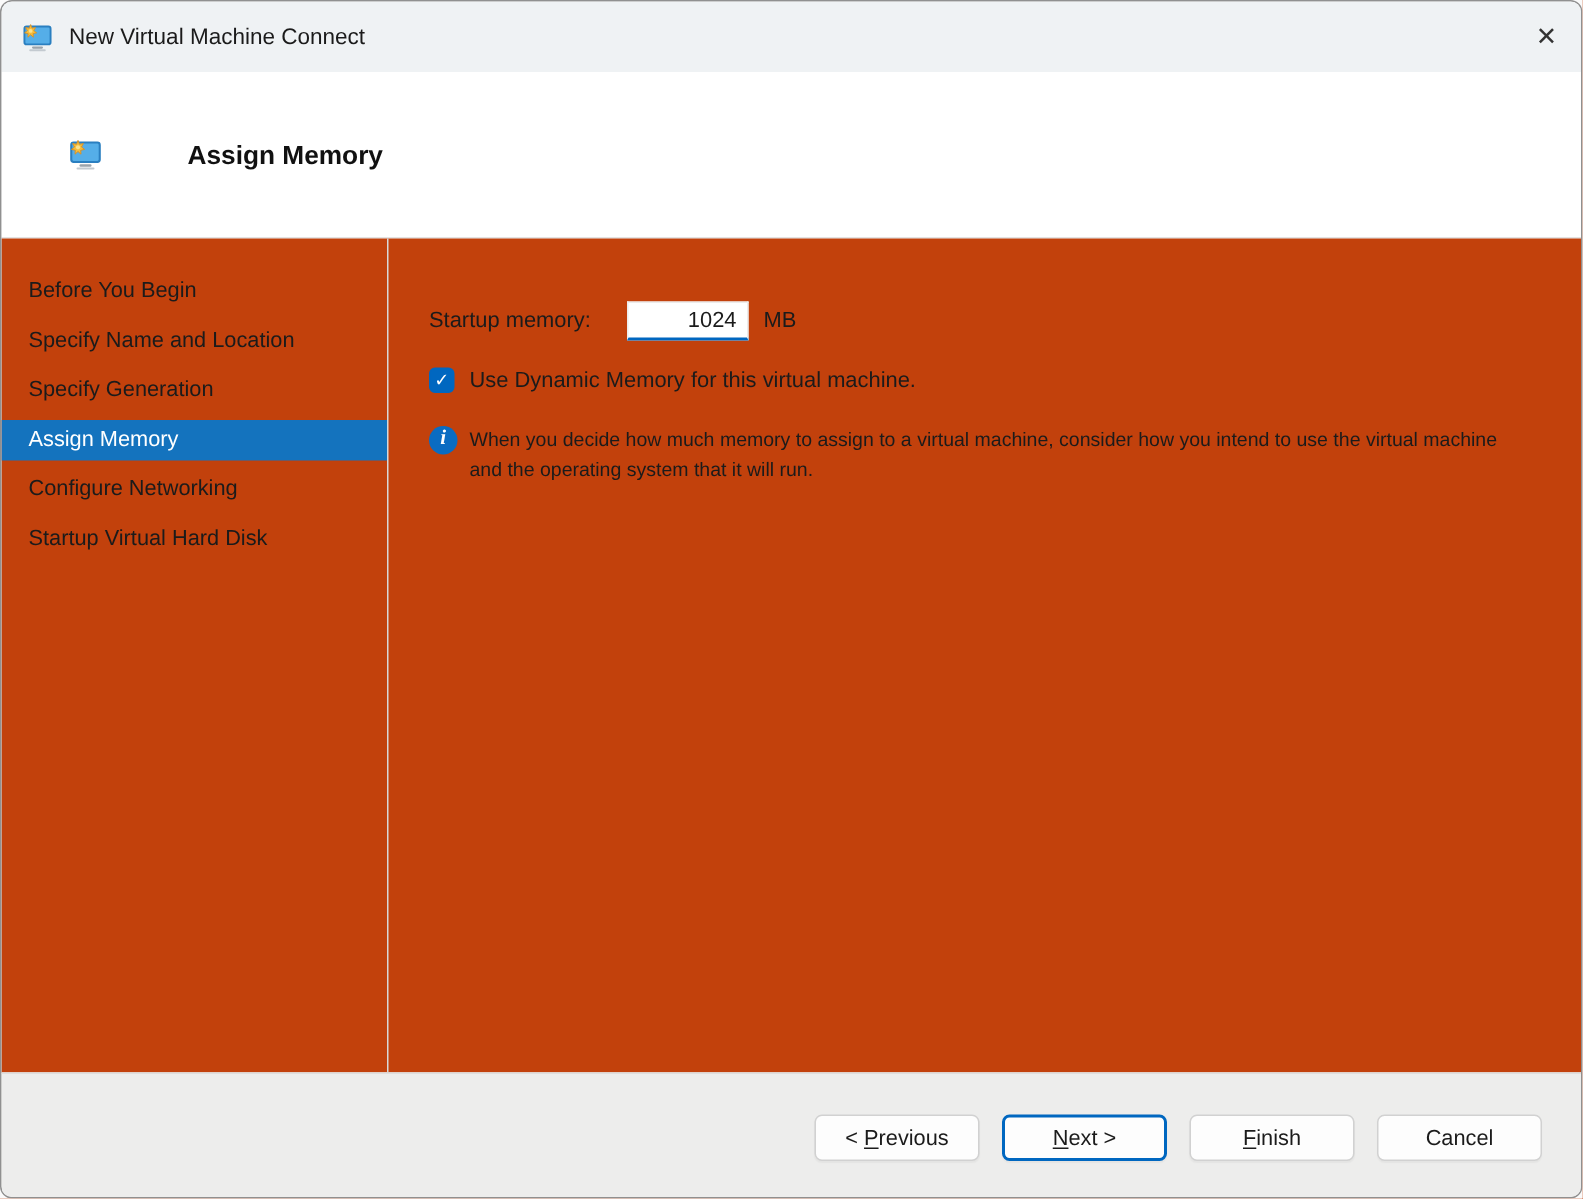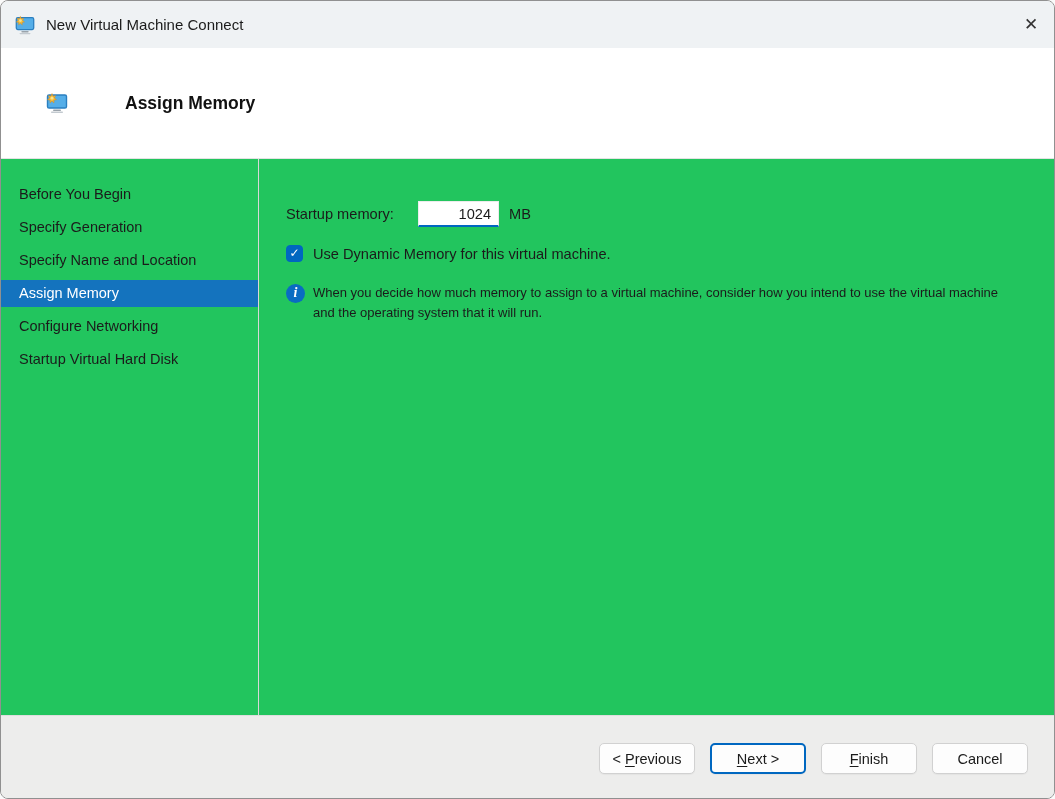--- a/index.html
+++ b/index.html
@@ -19,21 +19,21 @@
   .close-btn {
     margin-left:auto; width:46px; height:47px; display:flex; align-items:center; justify-content:center;
     font-size:17px; font-weight:300; color:#333; cursor:default; user-select:none;
   }
   
   .header { height:110px; background:#ffffff; display:flex; align-items:center; padding-left:44px; }
   .header .hdr-icon { width:24px; height:24px; }
   .header .hdr-title { margin-left:56px; font-size:17.5px; font-weight:700; color:#111; }
   .h-divider { height:1px; background:#e3e3e3; }
   
-  .content { display:flex; height:556px; background:#22c55e; }
+  .content { display:flex; height:556px; background:#c2410c; }
   .sidebar { width:258px; border-right:1px solid #d8d8d8; padding-top:22px; flex:0 0 auto; }
   .side-item {
     height:27px; line-height:27px; margin-bottom:6px; padding-left:18px;
     font-size:14.5px; color:#1b1b1b; cursor:default; white-space:nowrap;
   }
   .side-item.indented { padding-left:41px; }
   .side-item.selected { background:#1473be; color:#ffffff; }
   .main { flex:1 1 auto; padding:27px 40px 0 27px; }
   .desc { max-width:730px; font-size:14.6px; line-height:19.5px; color:#1b1b1b; }
   
@@ -60,21 +60,21 @@
     font-size:14px; line-height:18px; text-align:center; margin-top:1px; user-select:none;
   }
   .info-text { margin-left:8px; max-width:705px; font-size:13px; line-height:19.5px; }
   
   .footer {
     height:85px; background:#ededec; border-top:1px solid #dedede;
     display:flex; justify-content:flex-end; align-items:flex-start;
     padding:27px 26px 0 0;
   }
   .btn {
-    width:96px; height:31px; margin-left:15px; border-radius:5px;
+    width:110px; height:31px; margin-left:15px; border-radius:5px;
     background:#fdfdfd; border:1px solid #d1d1d1; font-size:14.5px; font-family:inherit;
     color:#1b1b1b; cursor:default; box-shadow:0 1px 1px rgba(0,0,0,0.04);
   }
   .btn.default { border:2px solid #0067c0; }
   .btn .ak { text-decoration:underline; text-underline-offset:2px; }
 </style>
 </head>
 <body>
 
 <div class="window">
@@ -100,22 +100,22 @@
       <circle cx="7" cy="7.2" r="1.4" fill="#fbe28d"></circle>
     </svg>
     <span class="hdr-title">Assign Memory</span>
   </div>
   <div class="h-divider"></div>
 
   <div class="content">
 
     <div class="sidebar">
       <div class="side-item">Before You Begin</div>
+      <div class="side-item">Specify Name and Location</div>
       <div class="side-item">Specify Generation</div>
-      <div class="side-item">Specify Name and Location</div>
       <div class="side-item selected">Assign Memory</div>
       <div class="side-item">Configure Networking</div>
       <div class="side-item">Startup Virtual Hard Disk</div>
     </div>
 
     <div class="main">
 
       <div class="mem-row">
         <span class="mem-label">Startup memory:</span>
         <input class="mem-input" type="text" value="1024" style="">

